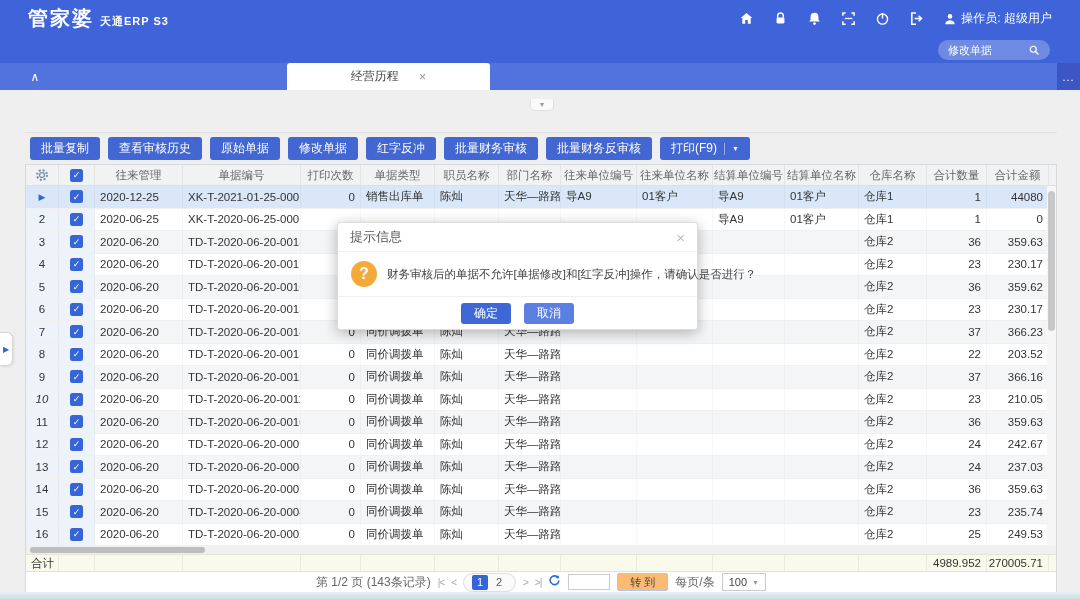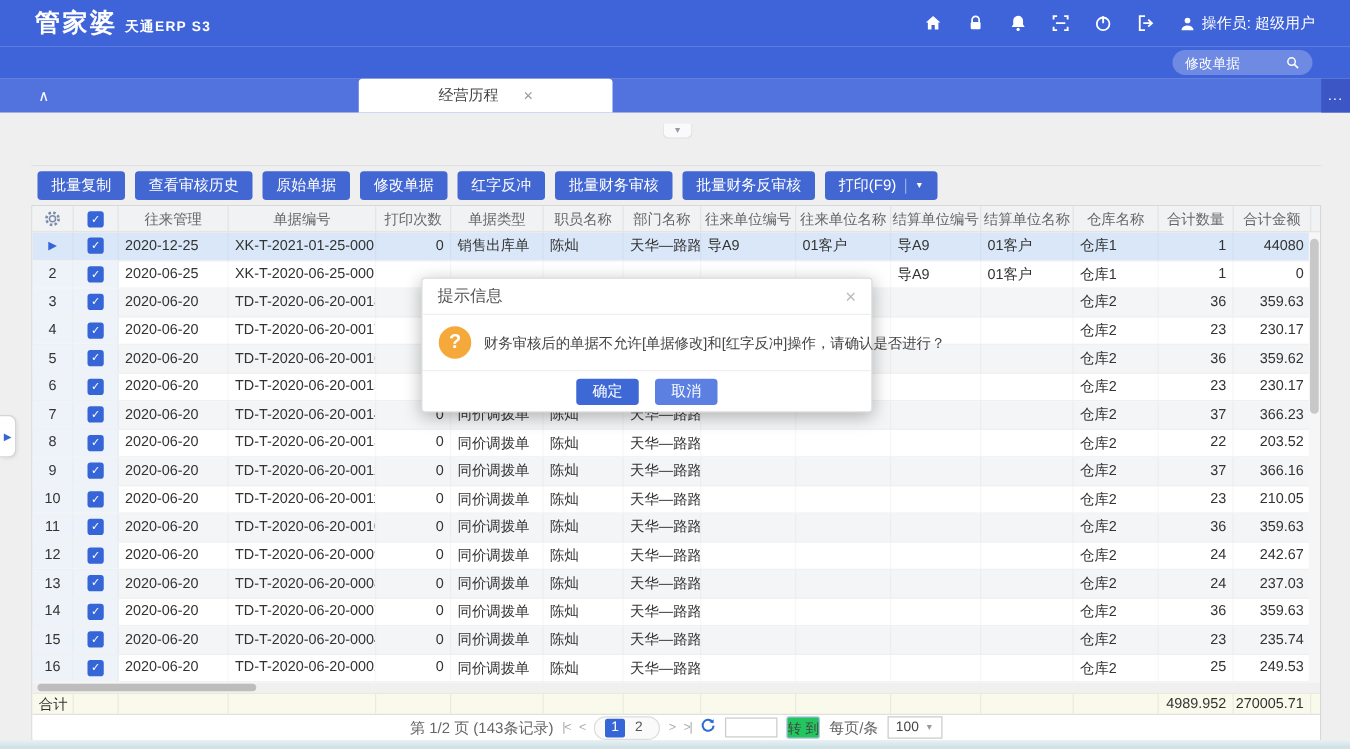--- a/index.html
+++ b/index.html
@@ -66,21 +66,21 @@
   .tcell.r{justify-content:flex-end;}
 
   
   .pager{height:20px;display:flex;align-items:center;justify-content:center;gap:7px;font-size:12px;color:#666;background:#fff;}
   .pg-nav{color:#aaa;font-size:10px;cursor:pointer;letter-spacing:-1px;}
   .pg-pill{display:flex;gap:3px;border:1px solid #ddd;border-radius:10px;padding:1px 8px;background:#fafafa;}
   .pgnum{width:16px;height:15px;display:flex;align-items:center;justify-content:center;font-size:11px;color:#555;cursor:pointer;border-radius:2px;}
   .pgnum.cur{background:#3565d6;color:#fff;}
   .pg-refresh svg{width:13px;height:13px;}
   .pg-input{width:42px;height:16px;border:1px solid #ccc;font-size:11px;padding:0 3px;}
-  .pg-go{border:1px solid #b5c4e8;background:#22c55e;color:#444;font-size:11px;height:18px;padding:0 0;border-radius:2px;cursor:pointer;}
+  .pg-go{border:1px solid #b5c4e8;background:#fdba74;color:#444;font-size:11px;height:18px;padding:0 12px;border-radius:2px;cursor:pointer;}
   .pg-select{display:flex;align-items:center;gap:5px;border:1px solid #ccc;background:#fff;height:18px;padding:0 6px;font-size:11px;color:#444;cursor:pointer;}
   .pg-select .caret{color:#999;}
 
   .bottomstrip{position:absolute;left:0;top:592px;width:1080px;height:7px;background:linear-gradient(#e9f1f3,#c9dfe4);}
   .side-toggle{position:absolute;left:0;top:332px;width:13px;height:34px;background:#fff;border:1px solid #d5d5d5;border-left:none;border-radius:0 6px 6px 0;display:flex;align-items:center;justify-content:center;color:#3565d6;font-size:8px;cursor:pointer;box-shadow:1px 1px 3px rgba(0,0,0,.08);}
 
   
   .modal{position:absolute;left:337px;top:222px;width:361px;background:#fff;border:1px solid #ddd;border-radius:3px;box-shadow:0 3px 14px rgba(0,0,0,.28);}
   .m-head{height:29px;display:flex;align-items:center;padding:0 12px;border-bottom:1px solid #efefef;}
   .m-title{font-size:13px;color:#555;}
@@ -384,21 +384,21 @@
           <div class="cell l" style="width: 62px;">天华—路路…</div>
           <div class="cell l" style="width: 76px;"></div>
           <div class="cell l" style="width: 76px;"></div>
           <div class="cell l" style="width: 72px;"></div>
           <div class="cell l" style="width: 74px;"></div>
           <div class="cell l" style="width: 68px;">仓库2</div>
           <div class="cell r" style="width: 60px;">37</div>
           <div class="cell r" style="width: 62px;">366.16</div>
         </div>
         <div class="trow">
-          <div class="cell c tint" style="width: 33px;">10</div>
+          <div class="cell c tint" style="width: 33px; font-style: italic;">10</div>
           <div class="cell c tint" style="width: 36px;">
             <span class="cb">✓</span>
           </div>
           <div class="cell l" style="width: 88px;">2020-06-20</div>
           <div class="cell l" style="width: 118px;">TD-T-2020-06-20-0011</div>
           <div class="cell r" style="width: 60px;">0</div>
           <div class="cell l" style="width: 74px;">同价调拨单</div>
           <div class="cell l" style="width: 64px;">陈灿</div>
           <div class="cell l" style="width: 62px;">天华—路路…</div>
           <div class="cell l" style="width: 76px;"></div>

